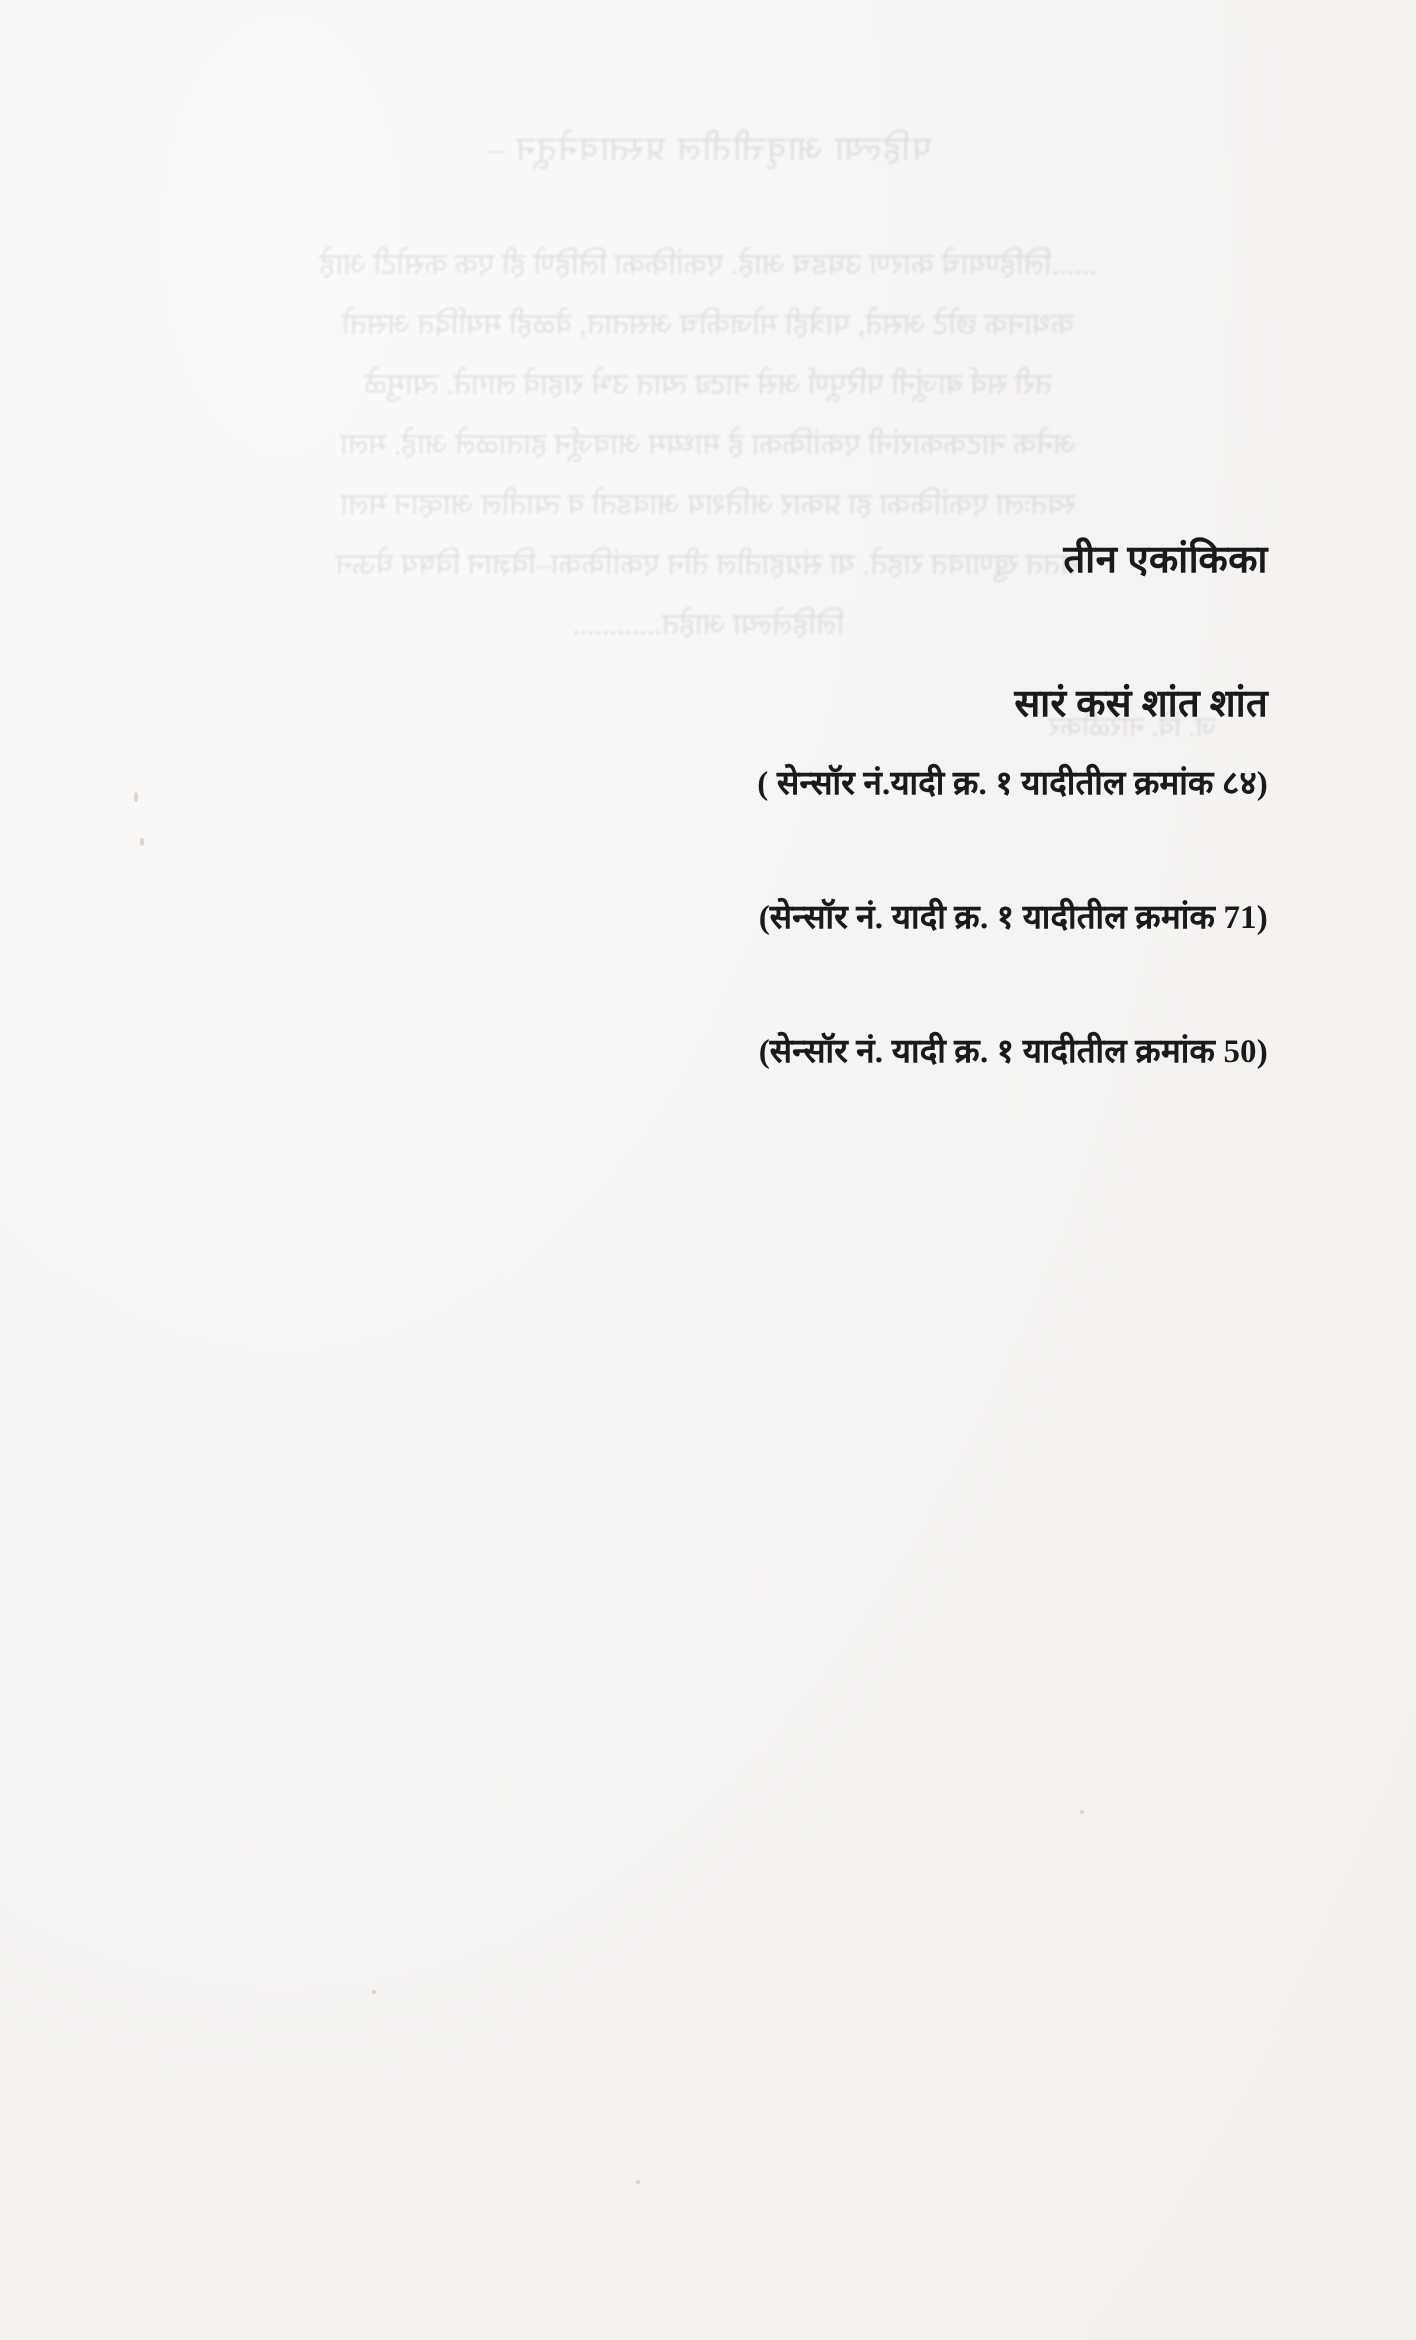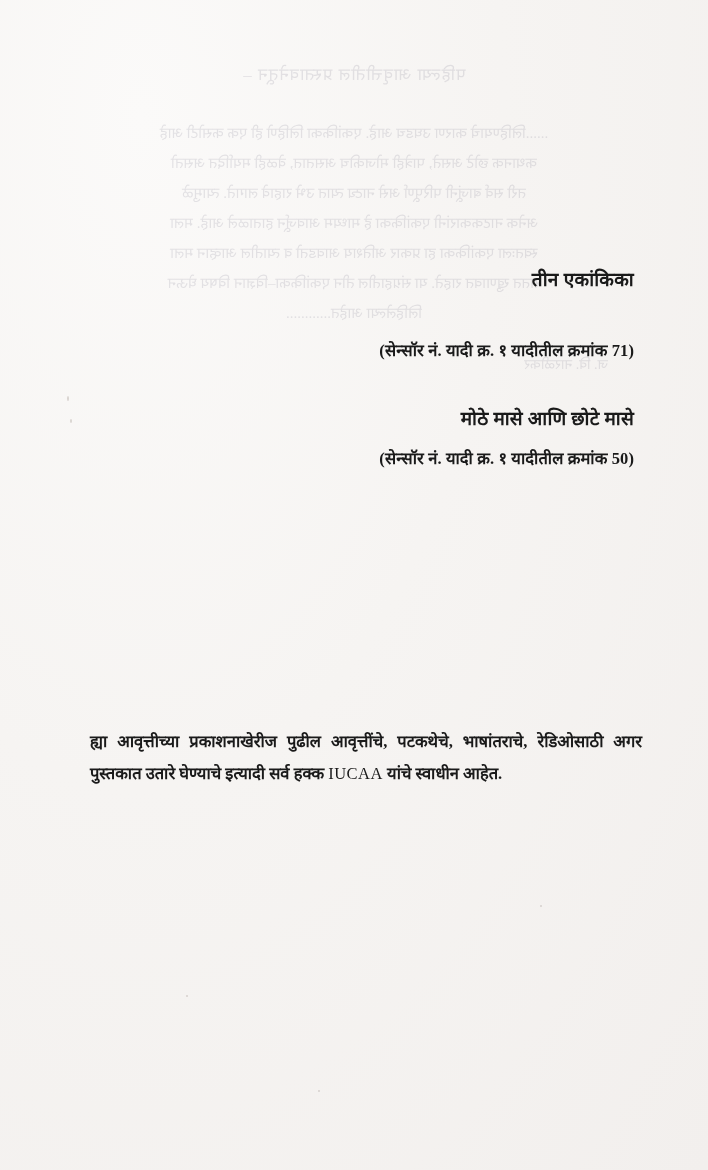--- a/index.html
+++ b/index.html
@@ -123,38 +123,34 @@
     <div>सतत खुणावत राहते. या संग्रहातील तीन एकांकिका–विज्ञान विषय घेऊन</div>
     <div>लिहिलेल्या आहेत............</div>
     <div class="bl-sig">ज. वि. नारळीकर</div>
   </div>
 
   <div class="content">
 
     <div class="toc">
       <div class="toc-heading">तीन एकांकिका</div>
 
+      <div class="toc-entry">
+        <div class="entry-title">सारं कसं शांत शांत</div>
+        <div class="entry-ref">( सेन्सॉर नं.यादी क्र. १ यादीतील क्रमांक ८४)</div>
+      </div>
 
       <div class="toc-entry">
         <div class="entry-ref">(सेन्सॉर नं. यादी क्र. १ यादीतील क्रमांक 71)</div>
       </div>
 
       <div class="toc-entry">
-        <div class="entry-title">मोठे मासे आणि छोटे मासे</div>
         <div class="entry-ref">(सेन्सॉर नं. यादी क्र. १ यादीतील क्रमांक 50)</div>
       </div>
     </div>
 
-    <div class="rights">
-      <span>ह्या आवृत्तीच्या प्रकाशनाखेरीज पुढील आवृत्तींचे, पटकथेचे, भाषांतराचे,</span>
-      <span>रेडिओसाठी अगर पुस्तकात उतारे घेण्याचे इत्यादी सर्व हक्क</span>
-      <span class="iucaa">IUCAA</span>
-      <span>यांचे स्वाधीन</span>
-      <span>आहेत.</span>
-    </div>
 
   </div>
 
   <div class="speck" style="left:67px; top:396px; width:2px; height:5px;"></div>
   <div class="speck" style="left:70px; top:419px; width:2px; height:4px;"></div>
   <div class="speck" style="left:186px; top:995px; width:2px; height:2px;"></div>
   <div class="speck" style="left:540px; top:905px; width:2px; height:2px;"></div>
   <div class="speck" style="left:318px; top:1090px; width:2px; height:2px;"></div>
 
 </div>

